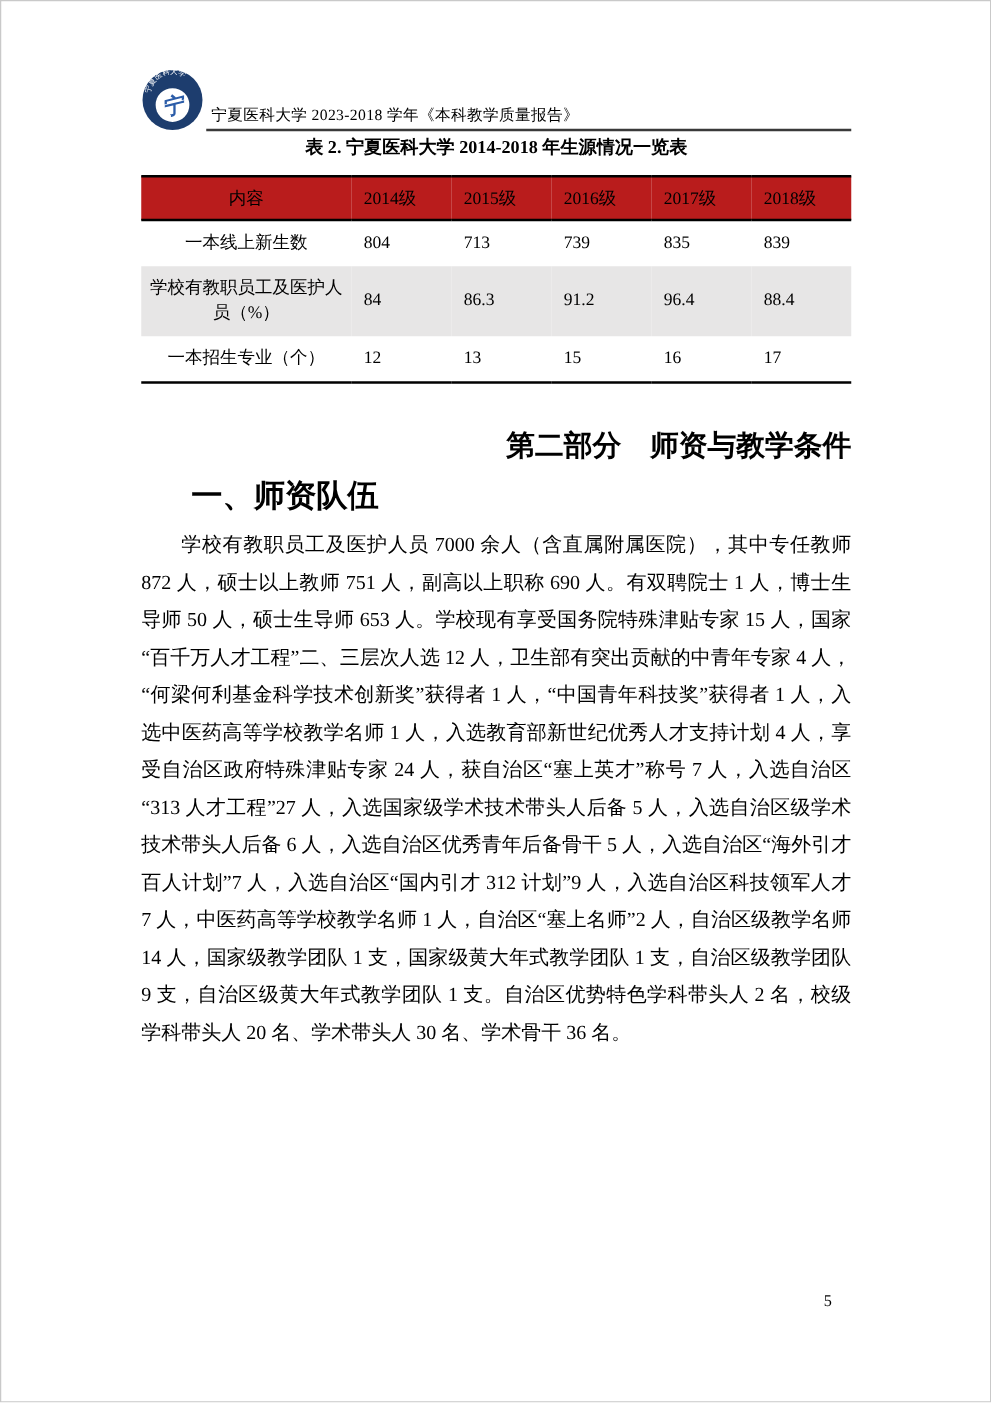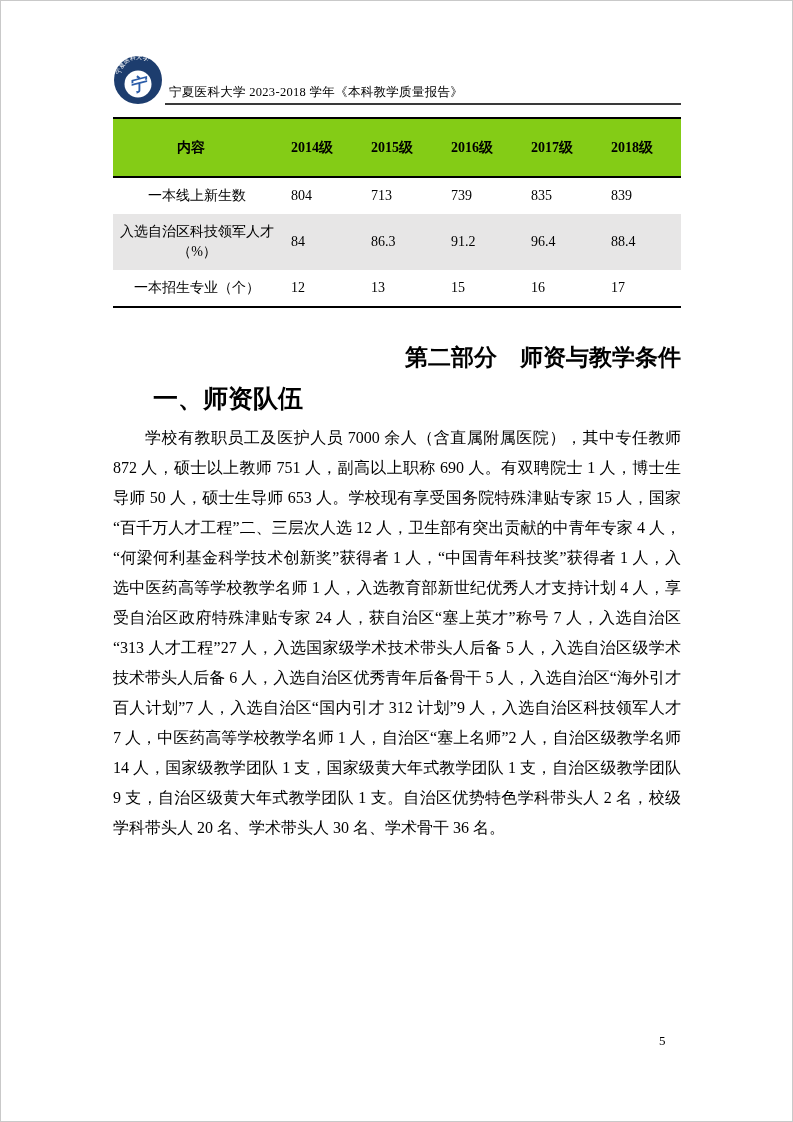--- a/index.html
+++ b/index.html
@@ -45,24 +45,24 @@
     width:568px;
     border-collapse:collapse;
     table-layout:fixed;
     border-top:2.5px solid #000;
     border-bottom:2.5px solid #000;
     font-size:14px;
   }
   table.data col.c-label{width:168px;}
   table.data col.c-year{width:80px;}
   table.data thead th{
-    background:#84cc16;
-    font-weight:bold;
+    background:#b91c1c;
+    font-weight:normal;
     height:33px;
-    padding:12px;
+    padding:0;
     text-align:left;
     padding-left:10px;
     border-bottom:2px solid #000;
   }
   table.data thead th.lbl{text-align:center;padding-left:0;}
   table.data td{
     padding:8px 0 8px 10px;
     vertical-align:middle;
     line-height:20px;
   }
@@ -119,20 +119,21 @@
           <text font-size="6" fill="#ffffff" font-family="Liberation Sans, sans-serif">
             <textPath href="#arcpath" startOffset="12%">宁夏医科大学</textPath>
           </text>
           <circle cx="25" cy="29" r="13.5" fill="#ffffff"></circle>
           <text x="25" y="35.5" font-size="17" fill="#2b5ca8" text-anchor="middle" font-style="italic" font-weight="bold" transform="rotate(-14 25 29)" font-family="Liberation Serif, serif">宁</text>
         </svg>
       </div>
       <div class="header-title">宁夏医科大学 2023-2018 学年《本科教学质量报告》</div>
     </div>
 
+    <div class="table-caption">表 2. 宁夏医科大学 2014-2018 年生源情况一览表</div>
 
     <table class="data">
       <colgroup>
         <col class="c-label">
           <col class="c-year">
           <col class="c-year">
           <col class="c-year">
           <col class="c-year">
           <col class="c-year">
       </colgroup>
@@ -149,21 +150,21 @@
       <tbody>
         <tr>
           <td class="lbl">一本线上新生数</td>
           <td>804</td>
           <td>713</td>
           <td>739</td>
           <td>835</td>
           <td>839</td>
         </tr>
         <tr class="stripe">
-          <td class="lbl">入选自治区科技领军人才（%）</td>
+          <td class="lbl">学校有教职员工及医护人员（%）</td>
           <td>84</td>
           <td>86.3</td>
           <td>91.2</td>
           <td>96.4</td>
           <td>88.4</td>
         </tr>
         <tr>
           <td class="lbl">一本招生专业（个）</td>
           <td>12</td>
           <td>13</td>

